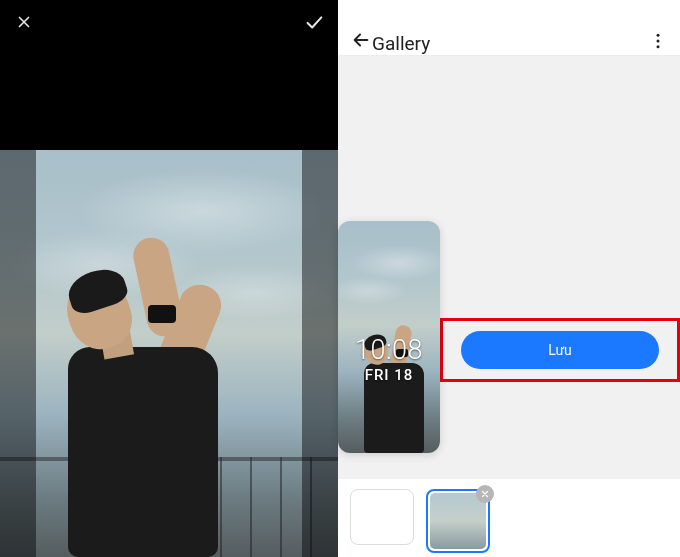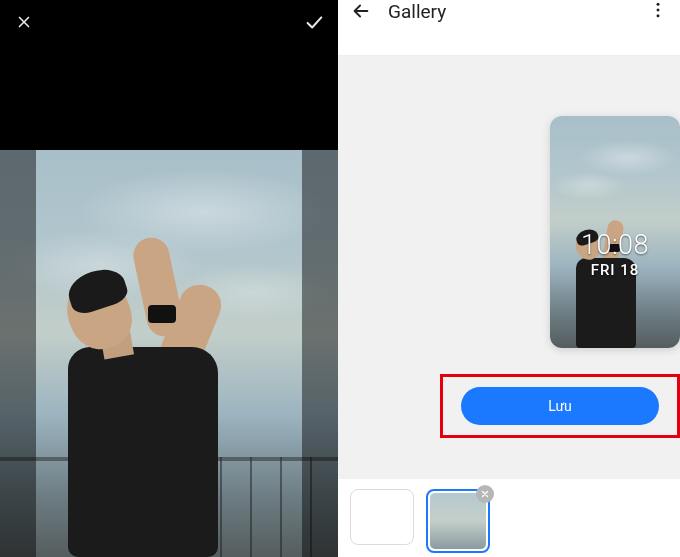--- a/index.html
+++ b/index.html
@@ -185,39 +185,38 @@
       height: 557px;
       background: #f1f1f1;
       display: flex;
       flex-direction: column;
       position: relative;
     }
     .right-topbar {
       height: 56px;
       background: #fff;
       display: flex;
-      align-items: flex-start;
+      align-items: flex-end;
       padding: 0 12px;
-      gap: 16px;
       border-bottom: 1px solid #ededed;
     }
     .back-btn { cursor: pointer; color: #222; }
     .title {
       flex: 1;
       font-size: 19px;
       font-weight: 400;
       color: #222;
     }
     .more-btn { cursor: pointer; color: #222; }
 
     .preview-area {
       flex: 1;
       display: flex;
-      flex-direction: column;
-      align-items: flex-end;
+      flex-direction: row;
+      align-items: center;
       padding-top: 60px;
     }
     .wallpaper-preview {
       width: 130px;
       height: 232px;
       border-radius: 12px;
       overflow: hidden;
       box-shadow: 0 2px 8px rgba(0,0,0,0.15);
       position: relative;
       background: linear-gradient(180deg,

